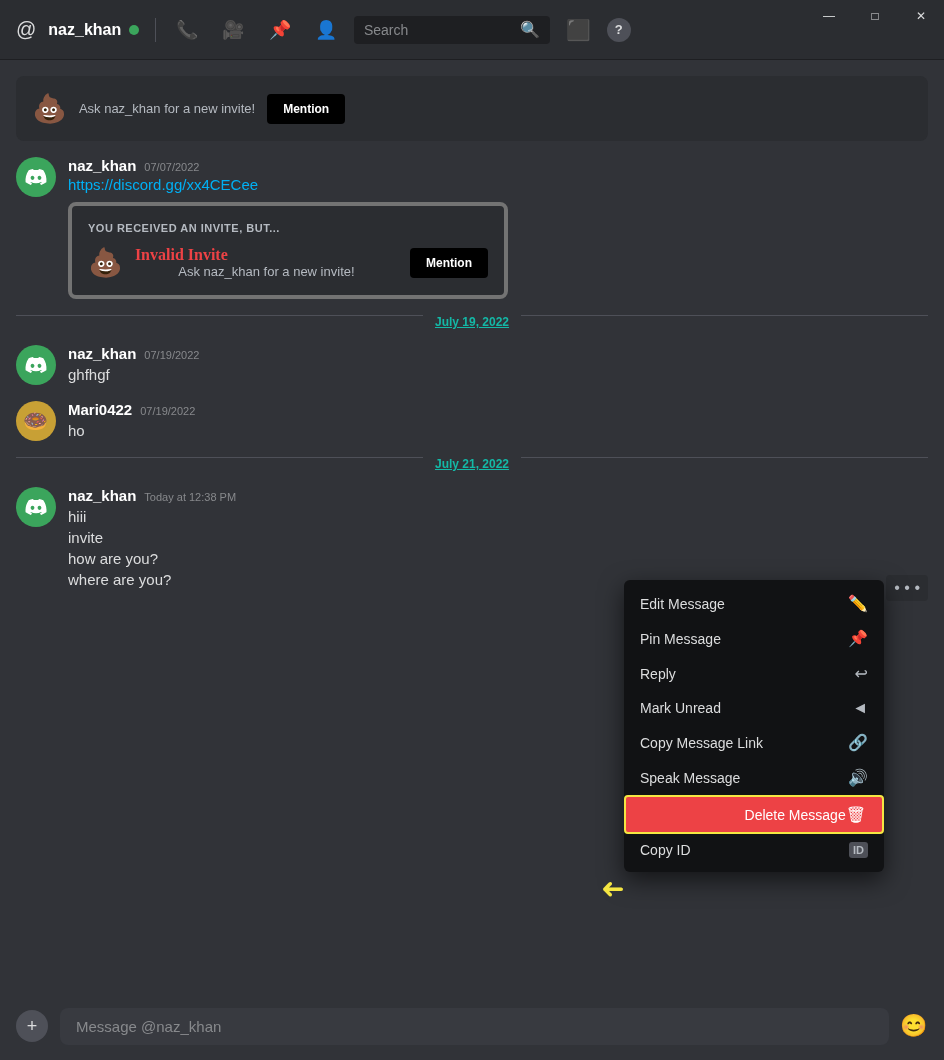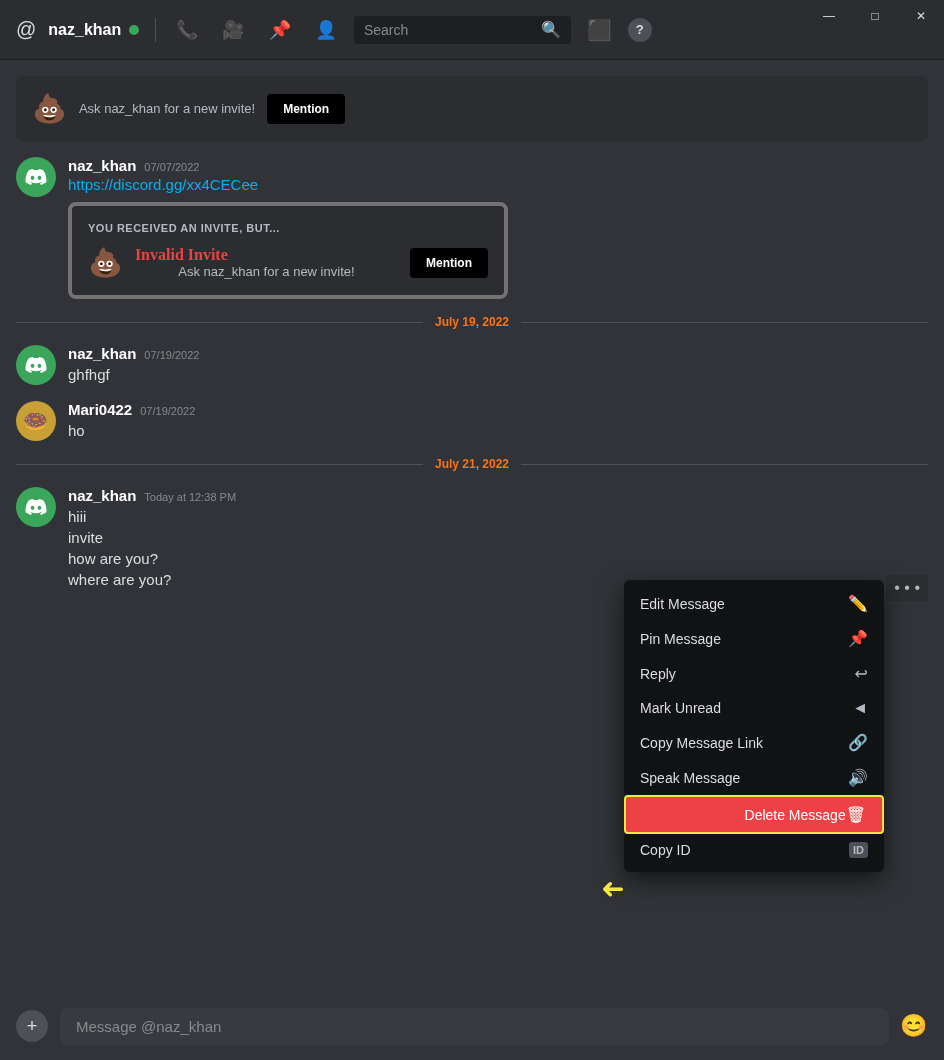--- a/index.html
+++ b/index.html
@@ -83,21 +83,21 @@
       cursor: pointer;
       padding: 4px;
     }
     .search-bar {
       display: flex;
       align-items: center;
       background: #1e1f22;
       border-radius: 4px;
       padding: 4px 10px;
       gap: 8px;
-      width: 217px;
+      width: 196px;
       height: 28px;
     }
     .search-bar input {
       background: transparent;
       border: none;
       outline: none;
       color: #b5bac1;
       font-size: 14px;
       width: 100%;
     }
@@ -211,26 +211,26 @@
       border-radius: 4px;
       padding: 8px 16px;
       cursor: pointer;
       font-size: 12px;
       font-weight: 600;
     }
 
     
     .date-divider {
       display: flex;
-      align-items: center;
       gap: 12px;
       margin: 16px 0;
-      color: #f97316;
+      color: #14b8a6;
       font-size: 12px;
       font-weight: 600;
+      text-decoration: underline;
     }
     .date-divider::before, .date-divider::after {
       content: '';
       flex: 1;
       height: 1px;
       background: #4e5058;
     }
 
     
     .top-invite {

